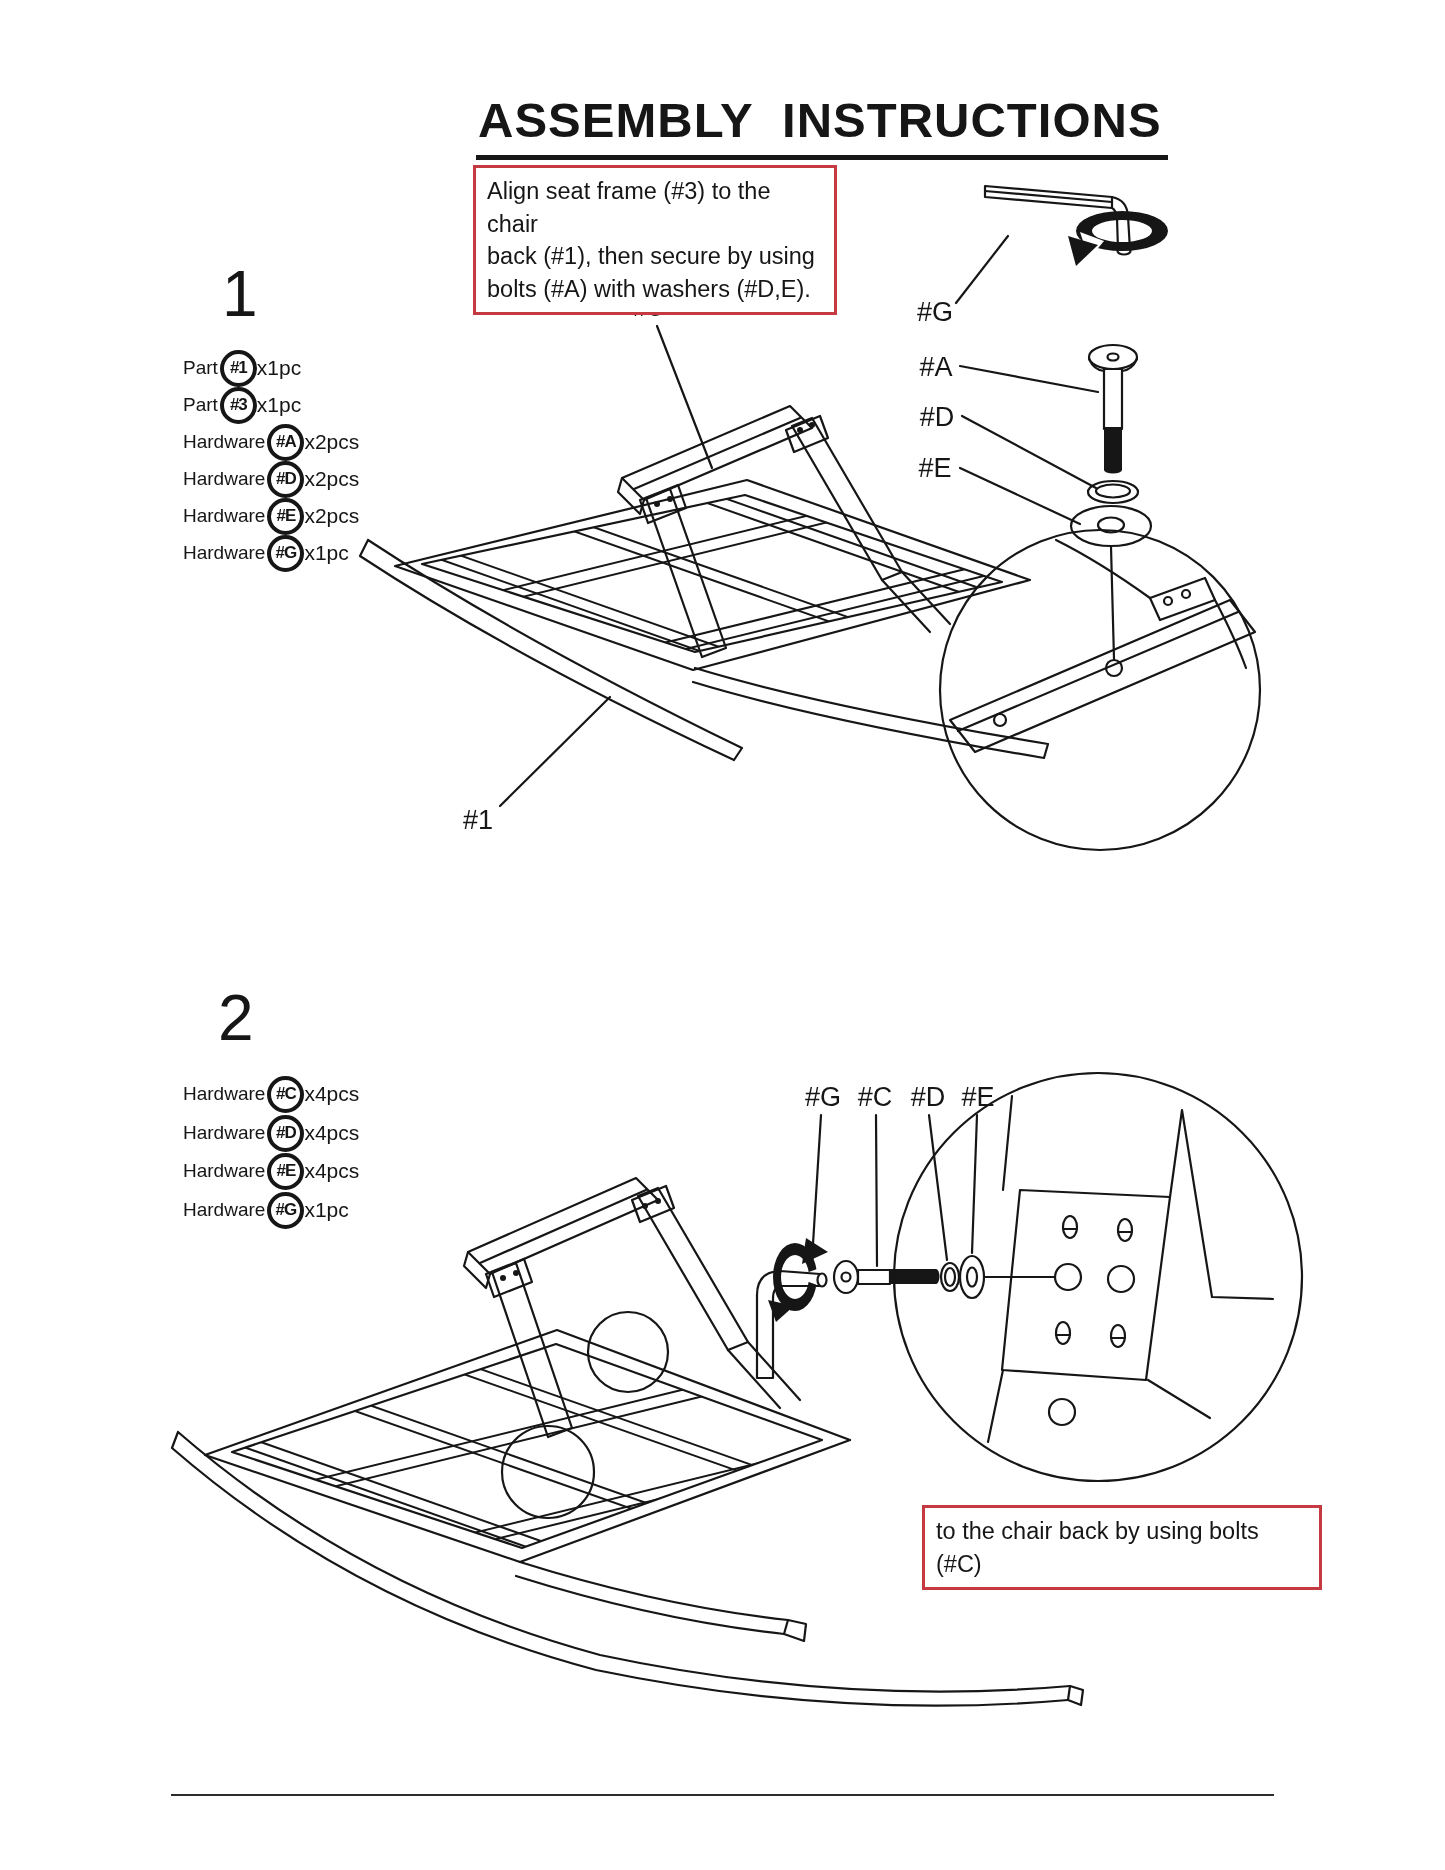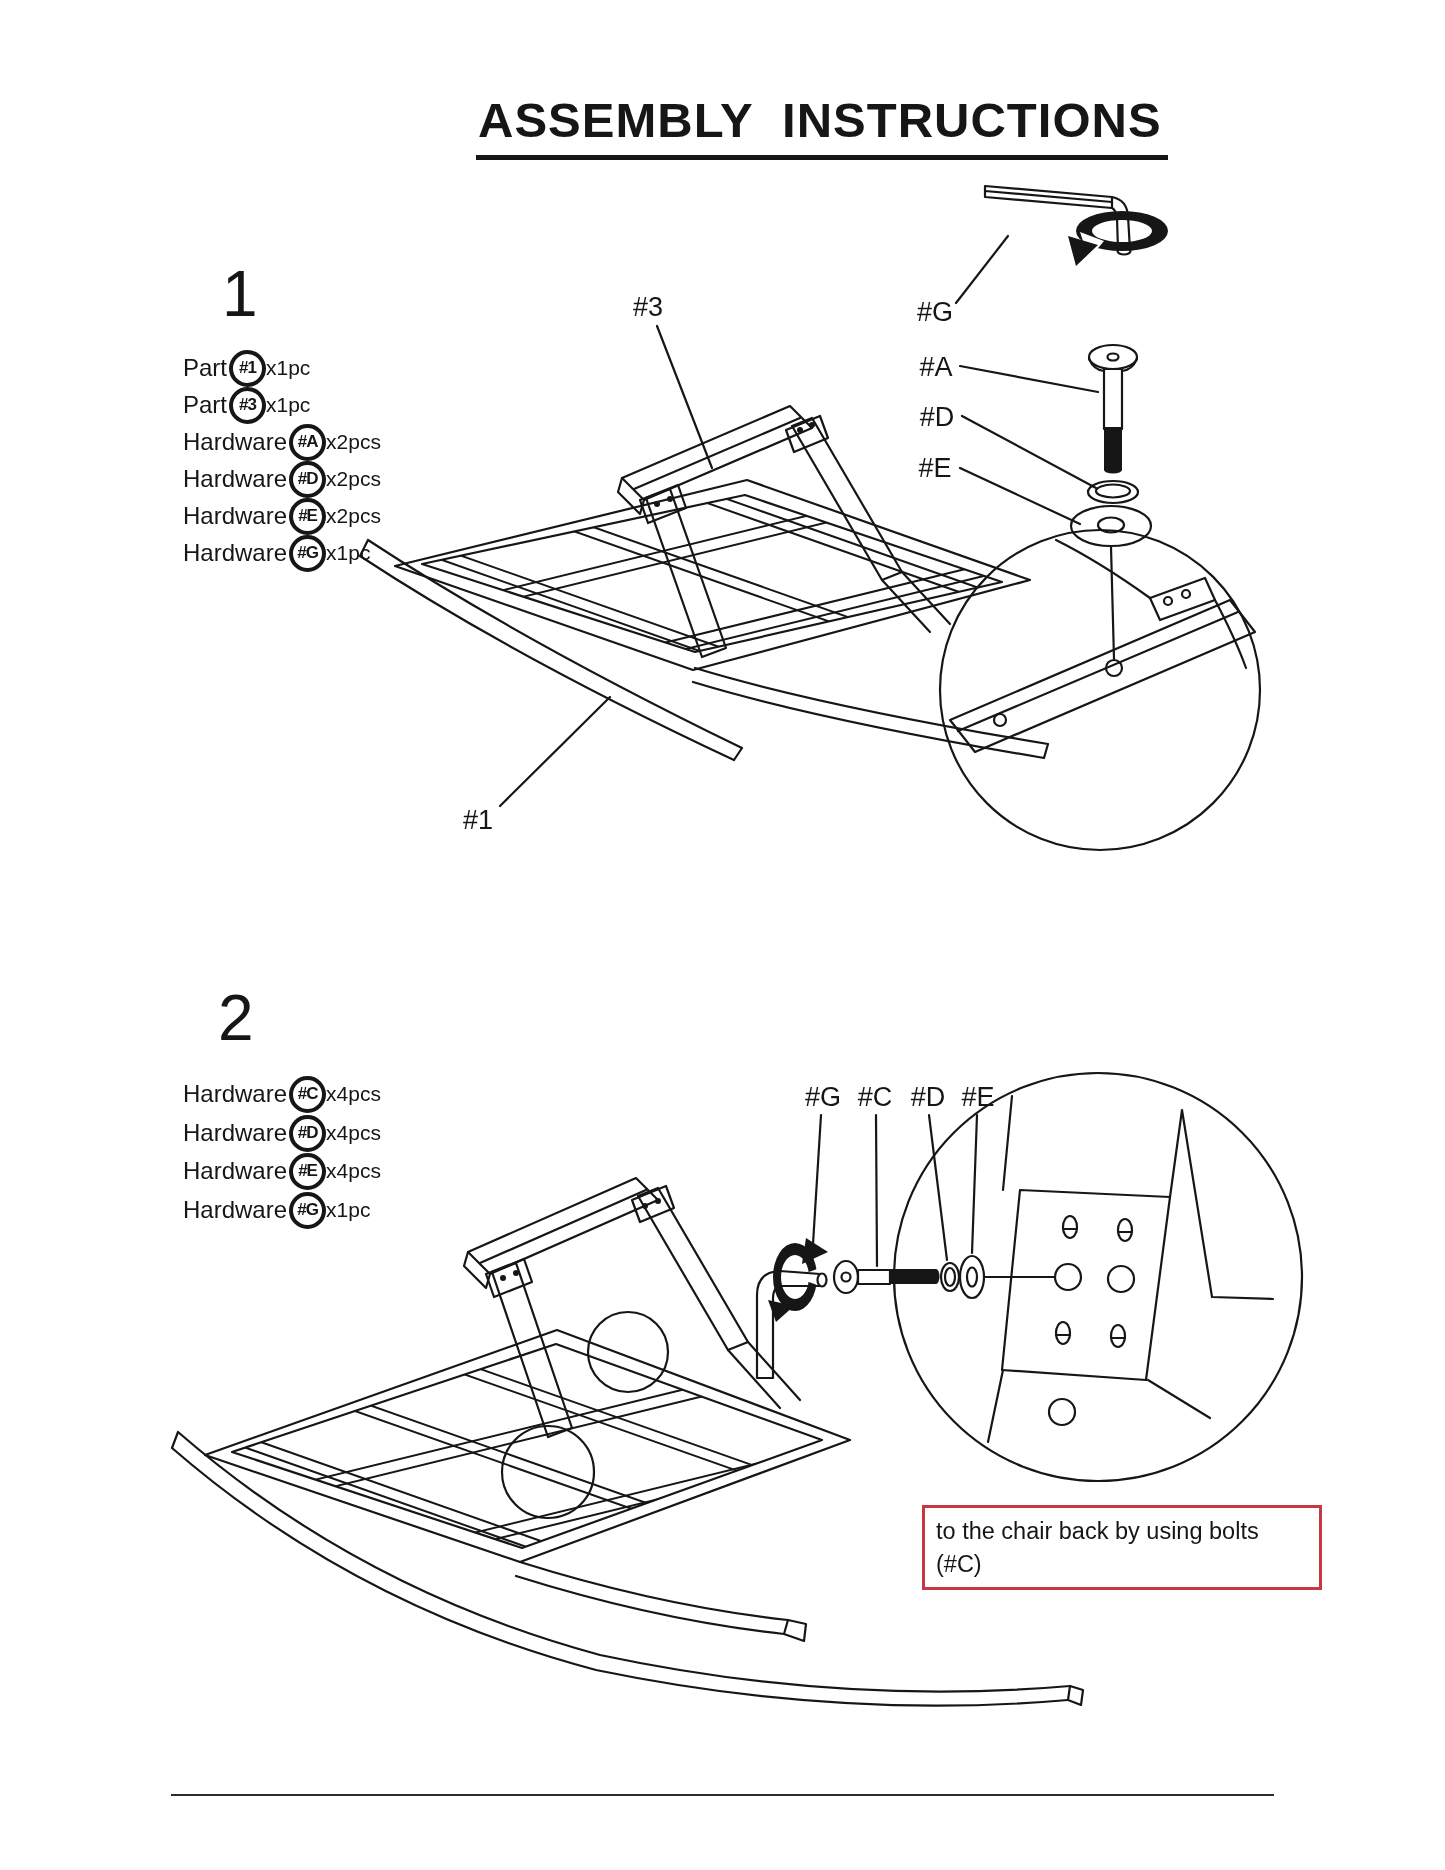--- a/index.html
+++ b/index.html
@@ -43,21 +43,21 @@
   }
   .step1-num{left:222px;top:262px;}
   .step2-num{left:218px;top:986px;}
   .part-row{
     position:absolute;
     left:183px;
     height:38px;
     display:flex;align-items:center;
     white-space:nowrap;
   }
-  .part-label{font-size:24px;text-align:right;}
+  .part-label{font-size:19px;text-align:right;}
   .part-circle{
     display:inline-flex;align-items:center;justify-content:center;
     width:29px;height:29px;
     border:4px solid var(--ink);
     border-radius:50%;
     font-size:17px;font-weight:bold;letter-spacing:-1px;
     margin-left:2px;flex:0 0 auto;
   }
   .part-qty{font-size:21px;}
   .illus{position:absolute;}
@@ -272,20 +272,25 @@
       <path d="M876,1115 L877,1266"></path>
       <text x="928" y="1106">#D</text>
       <path d="M929,1115 L947,1260"></path>
       <text x="978" y="1106">#E</text>
       <path d="M977,1115 L972,1253"></path>
     </g>
   </svg>
 
   <div class="title">ASSEMBLY  INSTRUCTIONS</div>
 
+  <div class="note note1">
+    <div>Align seat frame (#3) to the chair</div>
+    <div>back (#1), then secure by using</div>
+    <div>bolts (#A) with washers (#D,E).</div>
+  </div>
 
   <div class="step-num step1-num">1</div>
 
   <div class="part-row" style="top:349px">
     <span class="part-label">Part</span>
     <span class="part-circle">#1</span>
     <span class="part-qty">x1pc</span>
   </div>
   <div class="part-row" style="top:386px">
     <span class="part-label">Part</span>

